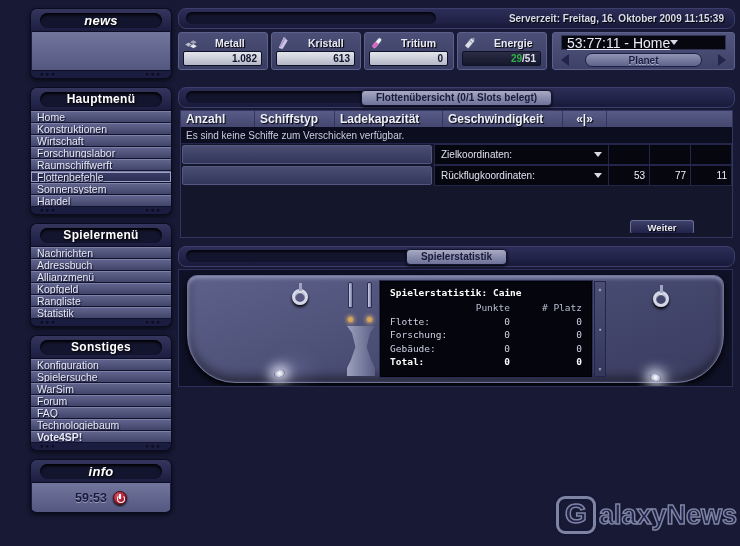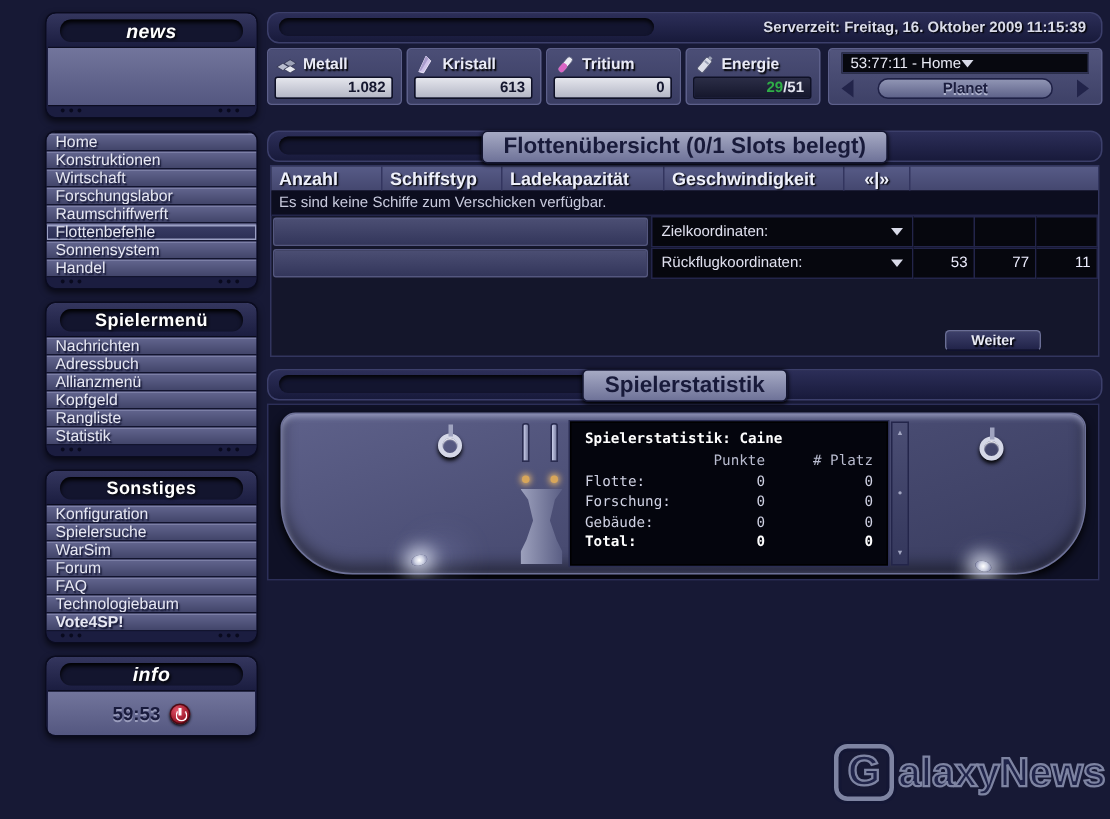--- a/index.html
+++ b/index.html
@@ -45,50 +45,50 @@
   .hbar { position:relative; height:21px; background:linear-gradient(#2c2e58,#181a3b);
           border:1px solid #3c3f6b; border-radius:8px; display:flex; align-items:center; }
   .hbar::before { content:''; position:absolute; left:7px; top:3px; width:45%; height:12px;
           background:#12142d; border-radius:8px; box-shadow:inset 0 2px 3px #000; opacity:.9; }
   .servertext { position:relative; z-index:1; margin-left:auto; padding-right:10px; font-size:10px;
           font-weight:bold; color:#d9dbe9; text-shadow:1px 1px 1px #000; }
 
   .resourcebar { display:flex; margin-top:3px; height:38px; }
   .res-cell { flex:0 0 90px; margin-right:3px; padding:2px 5px 3px 4px;
           background:linear-gradient(#4b4e76,#393c62); border:1px solid #5d608b; border-radius:3px; }
-  .res-top { display:flex; align-items:center; gap:3px; height:15px; }
+  .res-top { display:flex; align-items:center; gap:16px; height:15px; }
   .res-icon { width:16px; height:16px; flex:0 0 16px; }
   .res-label { font-size:10.5px; font-weight:bold; color:#e9eaf5; text-shadow:1px 1px 1px #000; }
   .res-field { margin-top:1px; height:15px; border:1px solid #0f1126; border-radius:2px;
           background:linear-gradient(#e4e5ec,#b4b7c6); display:flex; align-items:center;
           justify-content:flex-end; padding:0 4px; font-size:10px; font-weight:bold; color:#14162e; }
   .res-field.dark { background:linear-gradient(#2b2d46,#15172c); color:#e8e9f3; }
   .val-cur { color:#2fae47; }
   .val-max { color:#e2e3ee; }
 
   .planet-cell { flex:1; margin-left:2px; padding:2px 8px 3px 8px;
           background:linear-gradient(#52557d,#3e4167); border:1px solid #5d608b; border-radius:3px;
           display:flex; flex-direction:column; gap:3px; }
   .planet-select { height:15px; background:#07080f; border:1px solid #2f3254; color:#e9eaf5;
-          font-size:10px; display:flex; align-items:center; justify-content:flex-start;
-          padding:0 5px; cursor:pointer; }
+          font-size:14px; display:flex; align-items:center; justify-content:flex-start;
+          padding:0 5px; cursor:pointer;text-decoration:underline; }
   .caret-down { width:0; height:0; border-left:4px solid transparent; border-right:4px solid transparent;
           border-top:5px solid #d8dae8; }
   .planet-row { display:flex; align-items:center; gap:16px; }
   .tri { width:0; height:0; cursor:pointer; }
   .tri.left  { border-top:6px solid transparent; border-bottom:6px solid transparent; border-right:8px solid #22244a; }
   .tri.right { border-top:6px solid transparent; border-bottom:6px solid transparent; border-left:8px solid #22244a; }
   .planet-btn { flex:1; height:14px; background:linear-gradient(#9095b4,#5e6289); border:1px solid #1f2146;
           border-radius:7px; color:#1b1d3e; font-weight:bold; font-size:10px; display:flex;
           align-items:center; justify-content:center; text-shadow:0 1px 0 #b0b4ce; cursor:pointer; }
 
   .panel { margin-top:17px; }
   .panel.stats { margin-top:8px; }
   .paneltab { position:relative; z-index:1; background:linear-gradient(#a6aac4,#6e7298);
-          border:1px solid #13152f; border-radius:4px; padding:1px 14px 2px 14px; font-size:15px;
+          border:1px solid #13152f; border-radius:4px; padding:1px 14px 2px 14px; font-size:10px;
           font-weight:bold; color:#181a3a; box-shadow:0 1px 3px #000; margin:0 auto; }
   .panel-body { margin:2px 2px 0 2px; background:#14162b; border:1px solid #32355e; }
 
   .thead { display:flex; height:17px; background:linear-gradient(#575b87,#44476f);
           border-bottom:1px solid #0c0d20; }
   .th { display:flex; align-items:center; height:100%; padding-left:5px; font-size:12px; font-weight:bold;
           color:#eef0fa; text-shadow:1px 1px 1px #000; border-right:1px solid #33355f; cursor:pointer; }
   .fleet-msg { height:16px; line-height:15px; background:#0c0d1f; color:#c9cbde; font-size:10px;
           padding-left:5px; border-bottom:1px solid #23254a; }
   .coord-row { display:flex; height:21px; }
@@ -166,20 +166,23 @@
       </div>
       <div class="news-body"></div>
       <div class="box-foot">
         <span class="dots">●●●</span>
         <span class="dots">●●●</span>
       </div>
     </div>
 
     <div id="menus">
         <div class="box">
+          <div class="box-head">
+            <span class="box-title">Hauptmenü</span>
+          </div>
           <div class="menu-list">
             <div class="menu-item">Home</div>
             <div class="menu-item">Konstruktionen</div>
             <div class="menu-item">Wirtschaft</div>
             <div class="menu-item">Forschungslabor</div>
             <div class="menu-item">Raumschiffwerft</div>
             <div class="menu-item selected">Flottenbefehle</div>
             <div class="menu-item">Sonnensystem</div>
             <div class="menu-item">Handel</div>
           </div>

